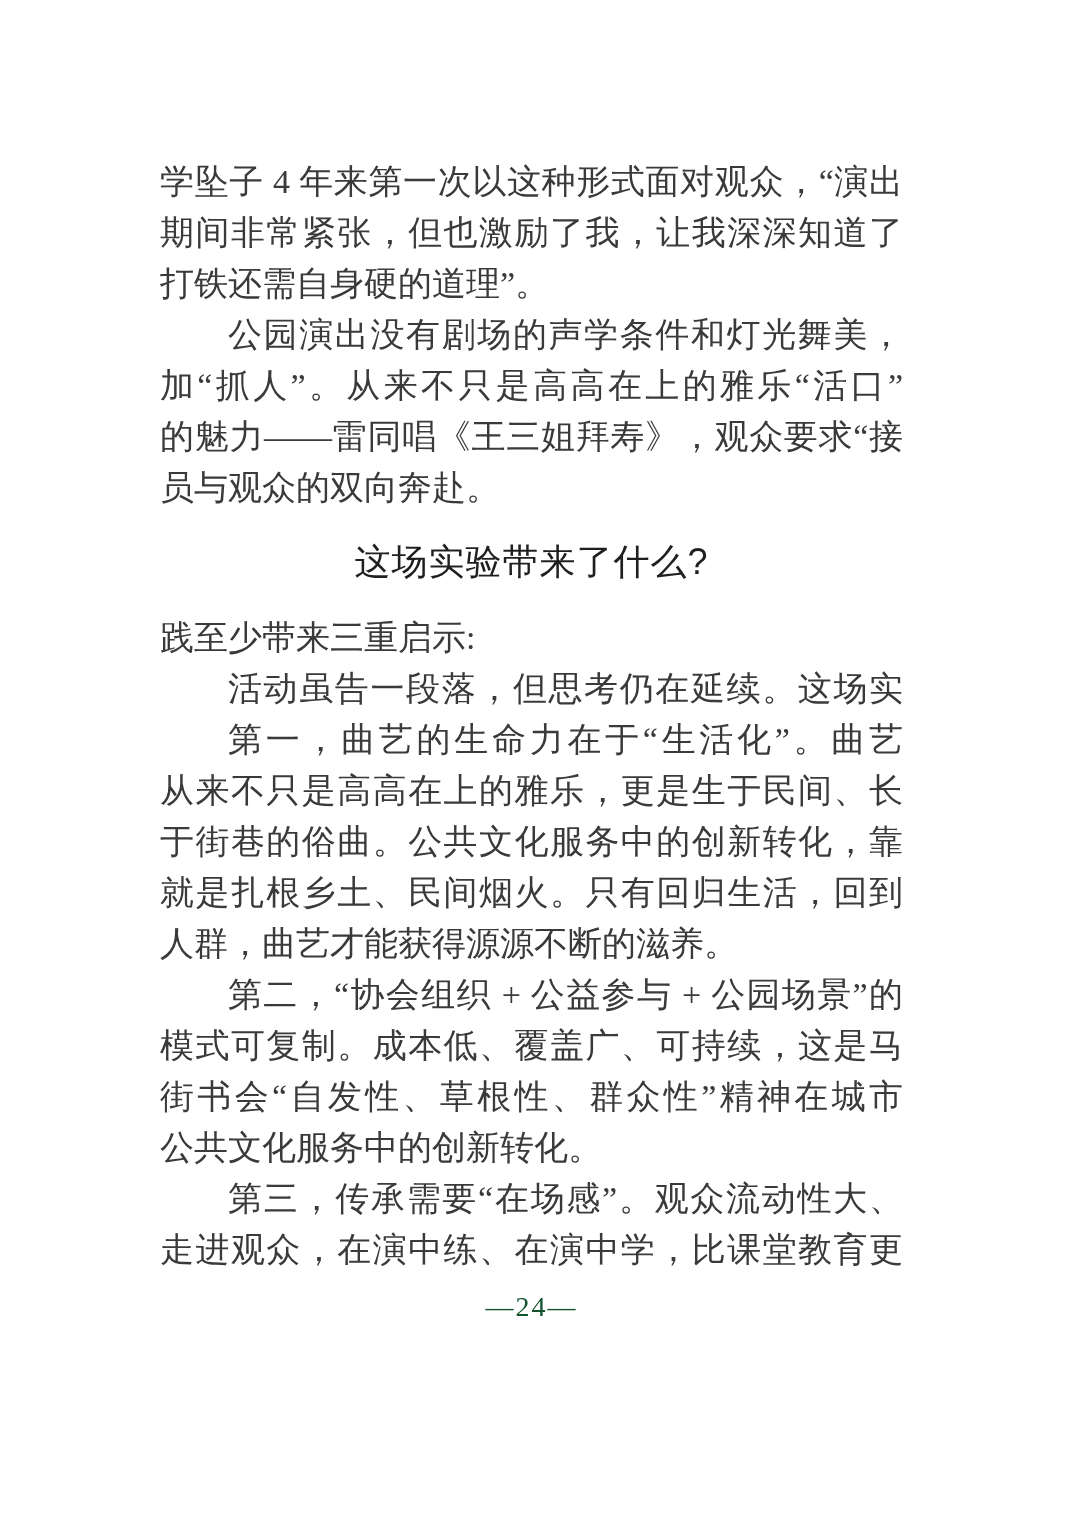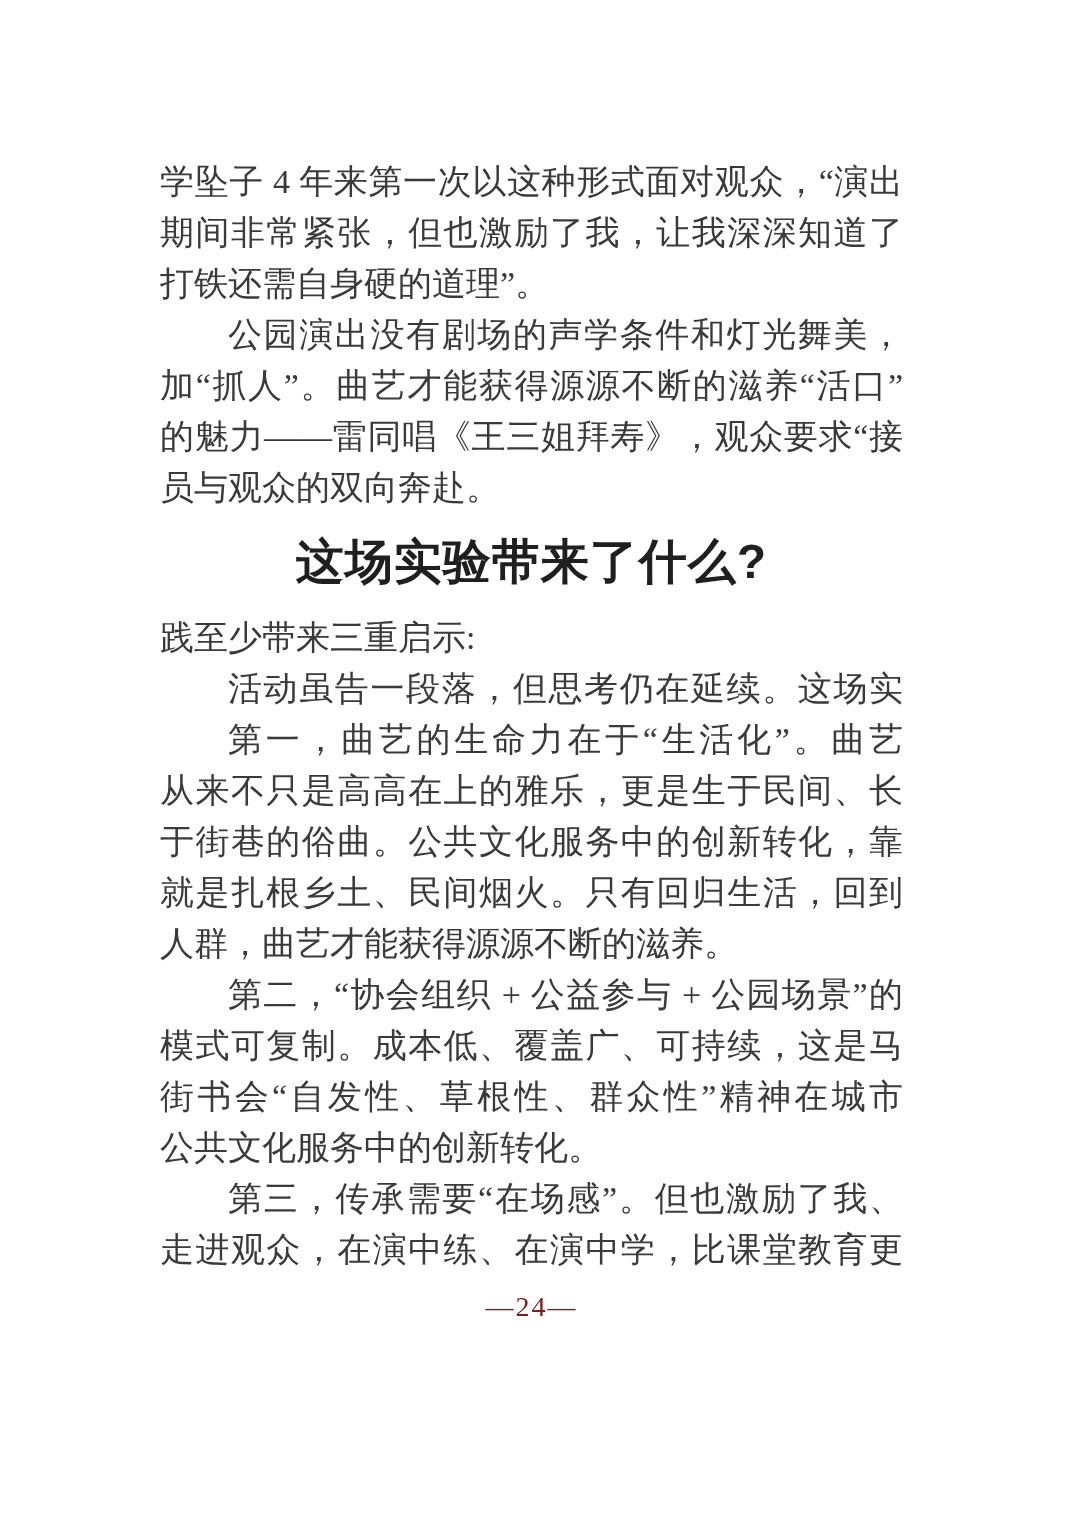--- a/index.html
+++ b/index.html
@@ -21,61 +21,61 @@
     overflow: hidden;
   }
   .j {
     text-align: justify;
     text-align-last: justify;
     text-justify: inter-character;
   }
   .ind { text-indent: 68px; }
   .heading {
     font-family: "Liberation Sans", "DejaVu Sans", sans-serif;
-    font-weight: 700;
-    font-size: 48px;
+    font-weight: 400;
+    font-size: 36px;
     line-height: 50px;
     text-align: center;
     color: #1f1f1f;
     letter-spacing: 1px;
     margin: 24px 0 25px 0;
   }
   .page-number {
     margin-top: 12px;
     text-align: center;
     font-size: 28px;
     line-height: 40px;
-    color: #7f1d1d;
+    color: #14532d;
     letter-spacing: 2px;
   }
 </style>
 </head>
 <body>
 
 <div class="page">
   <div>
     <p class="ln j">学坠子 4 年来第一次以这种形式面对观众，“演出</p>
     <p class="ln j">期间非常紧张，但也激励了我，让我深深知道了</p>
     <p class="ln">打铁还需自身硬的道理”。</p>
     <p class="ln j ind">公园演出没有剧场的声学条件和灯光舞美，</p>
-    <p class="ln j">加“抓人”。曲艺才能获得源源不断的滋养“活口”</p>
+    <p class="ln j">加“抓人”。从来不只是高高在上的雅乐“活口”</p>
     <p class="ln j">的魅力——雷同唱《王三姐拜寿》，观众要求“接</p>
     <p class="ln">员与观众的双向奔赴。</p>
 
     <h2 class="heading">这场实验带来了什么?</h2>
 
     <p class="ln">践至少带来三重启示:</p>
     <p class="ln j ind">活动虽告一段落，但思考仍在延续。这场实</p>
     <p class="ln j ind">第一，曲艺的生命力在于“生活化”。曲艺</p>
     <p class="ln j">从来不只是高高在上的雅乐，更是生于民间、长</p>
     <p class="ln j">于街巷的俗曲。公共文化服务中的创新转化，靠的</p>
     <p class="ln j">就是扎根乡土、民间烟火。只有回归生活，回到</p>
     <p class="ln">人群，曲艺才能获得源源不断的滋养。</p>
     <p class="ln j ind">第二，“协会组织 + 公益参与 + 公园场景”的</p>
     <p class="ln j">模式可复制。成本低、覆盖广、可持续，这是马</p>
     <p class="ln j">街书会“自发性、草根性、群众性”精神在城市</p>
     <p class="ln">公共文化服务中的创新转化。</p>
-    <p class="ln j ind">第三，传承需要“在场感”。但也激励了我、</p>
+    <p class="ln j ind">第三，传承需要“在场感”。观众流动性大、</p>
     <p class="ln j">走进观众，在演中练、在演中学，比课堂教育更</p>
   </div>
 
   <div class="page-number">—24—</div>
 </div>
 
 </body></html>

